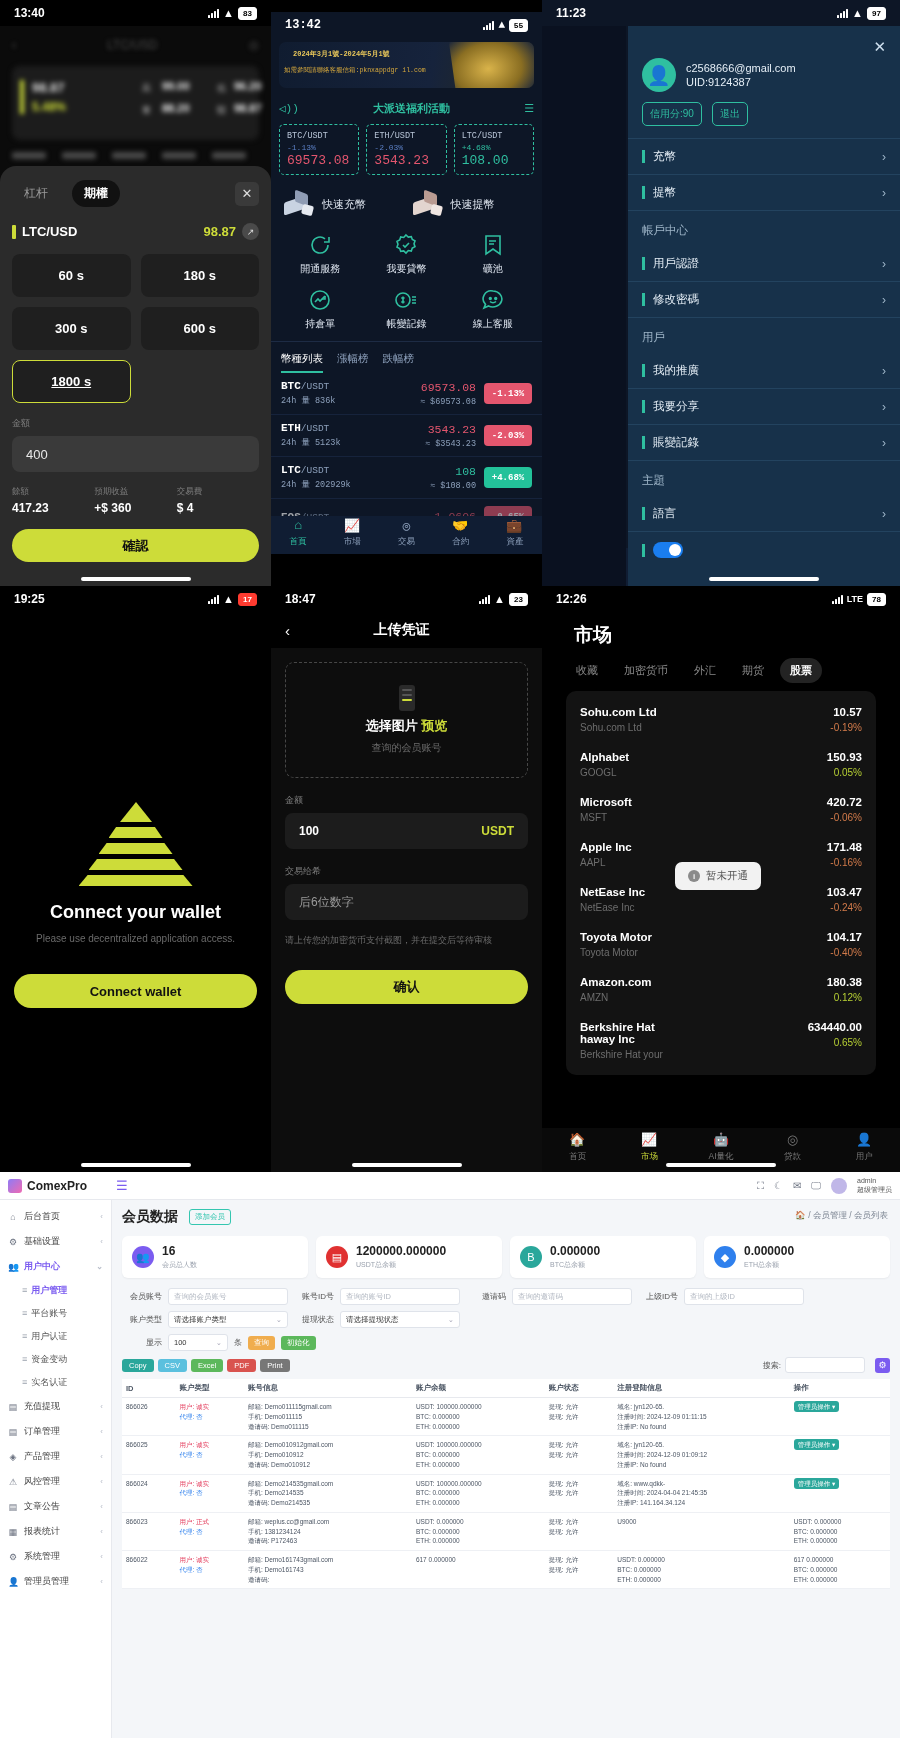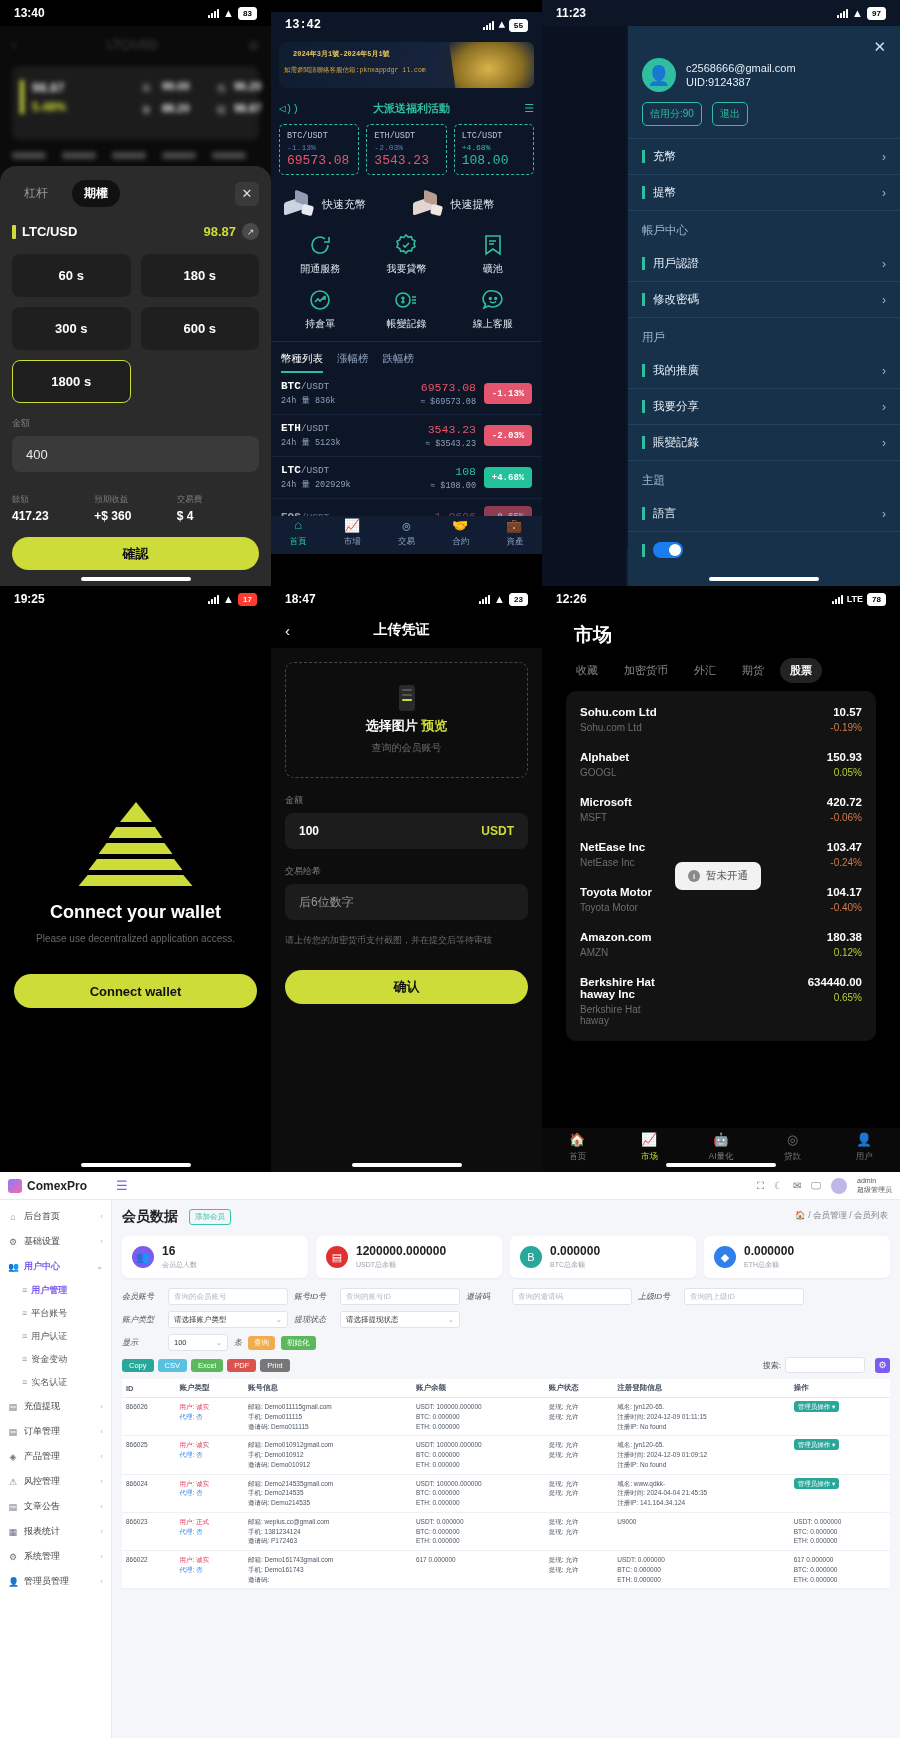--- a/index.html
+++ b/index.html
@@ -59,25 +59,25 @@
       display:flex;align-items:center;justify-content:center;color:#ddd;font-size:13px;}
   #p1 .pairrow { display:flex; align-items:center; margin-top:16px; }
   #p1 .pbar { width:4px; height:14px; background:#cddc39; margin-right:6px; border-radius:1px;}
   #p1 .pname { color:#fff; font-size:13px; font-weight:700;}
   #p1 .pprice { margin-left:auto; color:#cddc39; font-size:13px; font-weight:700;}
   #p1 .parrow { width:17px;height:17px;border-radius:50%;background:#4a4a4a;color:#ddd;
       display:flex;align-items:center;justify-content:center;font-size:9px;margin-left:6px;}
   #p1 .dgrid { display:grid; grid-template-columns:1fr 1fr; gap:10px; margin-top:14px;}
   #p1 .dbtn { background:#1f1f1f; border:1.5px solid transparent; border-radius:8px; height:43px;
       display:flex;align-items:center;justify-content:center;color:#fff;font-size:13px;font-weight:700;}
-  #p1 .dbtn.sel { border-color:#cddc39; }
+  #p1 .dbtn.sel { border-color:#cddc39;text-decoration:underline; }
   #p1 .flabel { color:#7d7d7d; font-size:9px; margin-top:14px; }
   #p1 .finput { margin-top:6px; background:#3a3a3a; border-radius:8px; height:36px;
       display:flex;align-items:center;padding:0 14px;color:#e8e8e8;font-size:13px;}
-  #p1 .sumrow { display:flex; margin-top:22px; }
+  #p1 .sumrow { display:flex; margin-top:14px; }
   #p1 .sumcol { flex:1; }
   #p1 .sumcol .k { color:#7d7d7d; font-size:8.5px; }
   #p1 .sumcol .v { color:#fff; font-size:12px; font-weight:700; margin-top:3px;}
   #p1 .confirm { margin-top:14px; height:33px; border-radius:18px; background:#cddc39;
       display:flex;align-items:center;justify-content:center;color:#111;font-size:13px;font-weight:700;}
 
   
   #p2 { left:271px; top:12px; width:271px; height:542px; background:#0d1626;font-family:Liberation Mono, monospace; }
   #p2 .banner { margin:4px 8px 0; height:46px; border-radius:7px; background:linear-gradient(100deg,#101c30,#16233c 60%,#2b2c1c);
       position:relative; overflow:hidden; }
@@ -249,21 +249,21 @@
   #p7 .chipb { border:1px solid #35c6b0; color:#35c6b0; font-size:7.5px; border-radius:3px; padding:2px 5px;}
   #p7 .stats { display:flex; gap:8px; margin-top:10px;}
   #p7 .stat { flex:1; background:#fff; border-radius:6px; padding:8px 10px; display:flex;
       align-items:center; gap:8px; box-shadow:0 1px 2px rgba(0,0,0,.05);}
   #p7 .stat .ci { width:22px;height:22px;border-radius:50%; display:flex;align-items:center;
       justify-content:center; color:#fff; font-size:11px;}
   #p7 .stat .v { font-size:12px; font-weight:700; color:#222;}
   #p7 .stat .k { font-size:7px; color:#9aa1ad; margin-top:2px;}
   #p7 .filters { margin-top:10px; }
   #p7 .frow { display:flex; align-items:center; gap:6px; margin-bottom:6px; }
-  #p7 .flb { font-size:8px; color:#555; width:40px; text-align:left;font-style:italic;}
+  #p7 .flb { font-size:8px; color:#555; width:40px; text-align:right;}
   #p7 .fin { flex:1; max-width:120px; height:17px; border:1px solid #dfe3ea; border-radius:3px;
       background:#fff; font-size:7.5px; color:#b2b8c2; display:flex; align-items:center; padding:0 5px;}
   #p7 .fin.sel { color:#333; justify-content:space-between;}
   #p7 .fin.sel::after{ content:"⌄"; color:#aab;}
   #p7 .btnsm { font-size:7.5px; color:#fff; background:#f0ad4e; border-radius:3px; padding:2px 6px;}
   #p7 .btnsm.g { background:#5cb85c; }
   #p7 .tbar { display:flex; align-items:center; gap:4px; margin-top:6px; }
   #p7 .tb { font-size:7.5px; color:#fff; border-radius:3px; padding:2px 7px;}
   #p7 .searchw { margin-left:auto; display:flex; align-items:center; gap:4px; }
   #p7 .searchw .lb { font-size:8px; color:#555; }
@@ -821,20 +821,30 @@
             <div class="nm">Microsoft</div>
       <div class="tk">MSFT</div>
           </div>
       <div class="rt">
             <div class="pr">420.72</div>
       <div class="ch neg">-0.06%</div>
           </div>
     </div>
     <div class="srow">
       <div>
+            <div class="nm">Apple Inc</div>
+      <div class="tk">AAPL</div>
+          </div>
+      <div class="rt">
+            <div class="pr">171.48</div>
+      <div class="ch neg">-0.16%</div>
+          </div>
+    </div>
+    <div class="srow">
+      <div>
             <div class="nm">NetEase Inc</div>
       <div class="tk">NetEase Inc</div>
           </div>
       <div class="rt">
             <div class="pr">103.47</div>
       <div class="ch neg">-0.24%</div>
           </div>
     </div>
     <div class="srow">
       <div>
@@ -852,21 +862,21 @@
       <div class="tk">AMZN</div>
           </div>
       <div class="rt">
             <div class="pr">180.38</div>
       <div class="ch pos">0.12%</div>
           </div>
     </div>
     <div class="srow">
       <div style="max-width:90px">
             <div class="nm">Berkshire Hat haway Inc</div>
-      <div class="tk">Berkshire Hat haway</div>
+      <div class="tk">Berkshire Hat your</div>
           </div>
       <div class="rt">
             <div class="pr">634440.00</div>
       <div class="ch pos">0.65%</div>
           </div>
     </div>
   </div>
   <div class="toast">
     <span class="i">i</span>
     <span>暂未开通</span>

